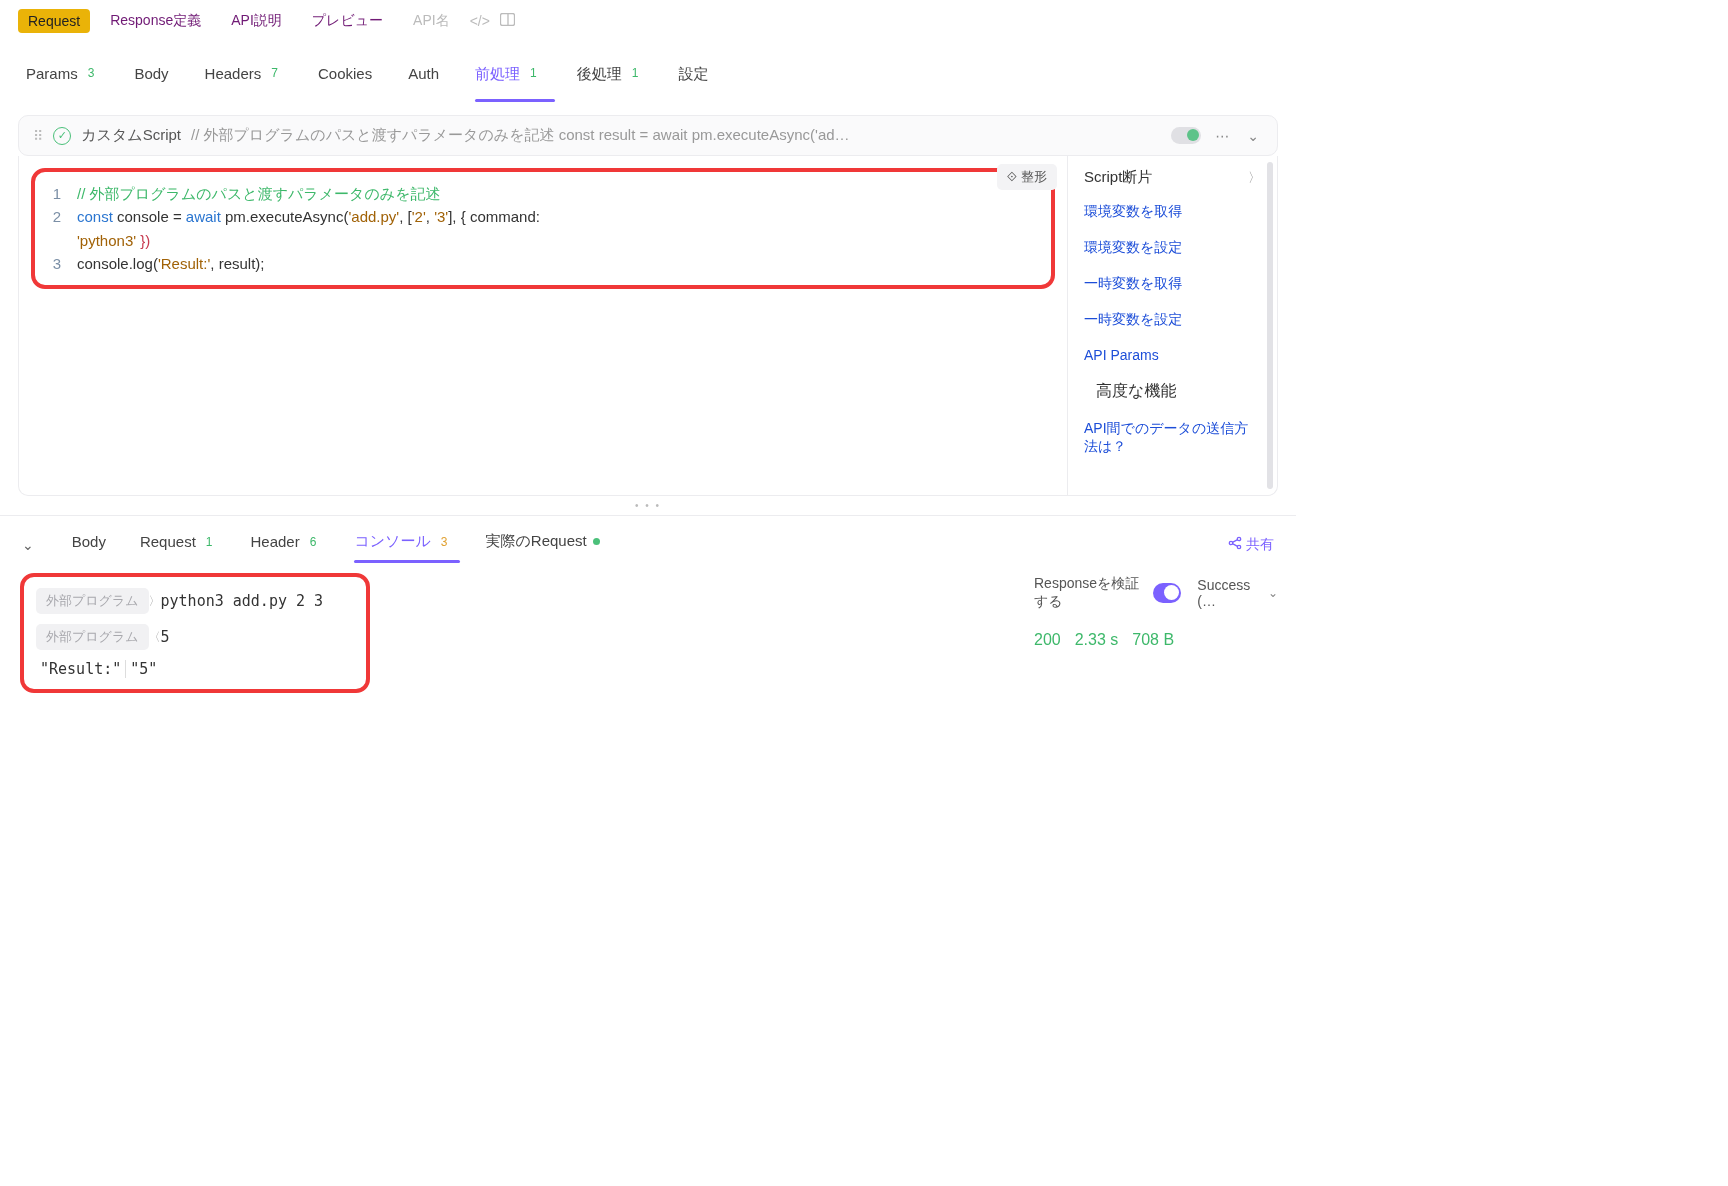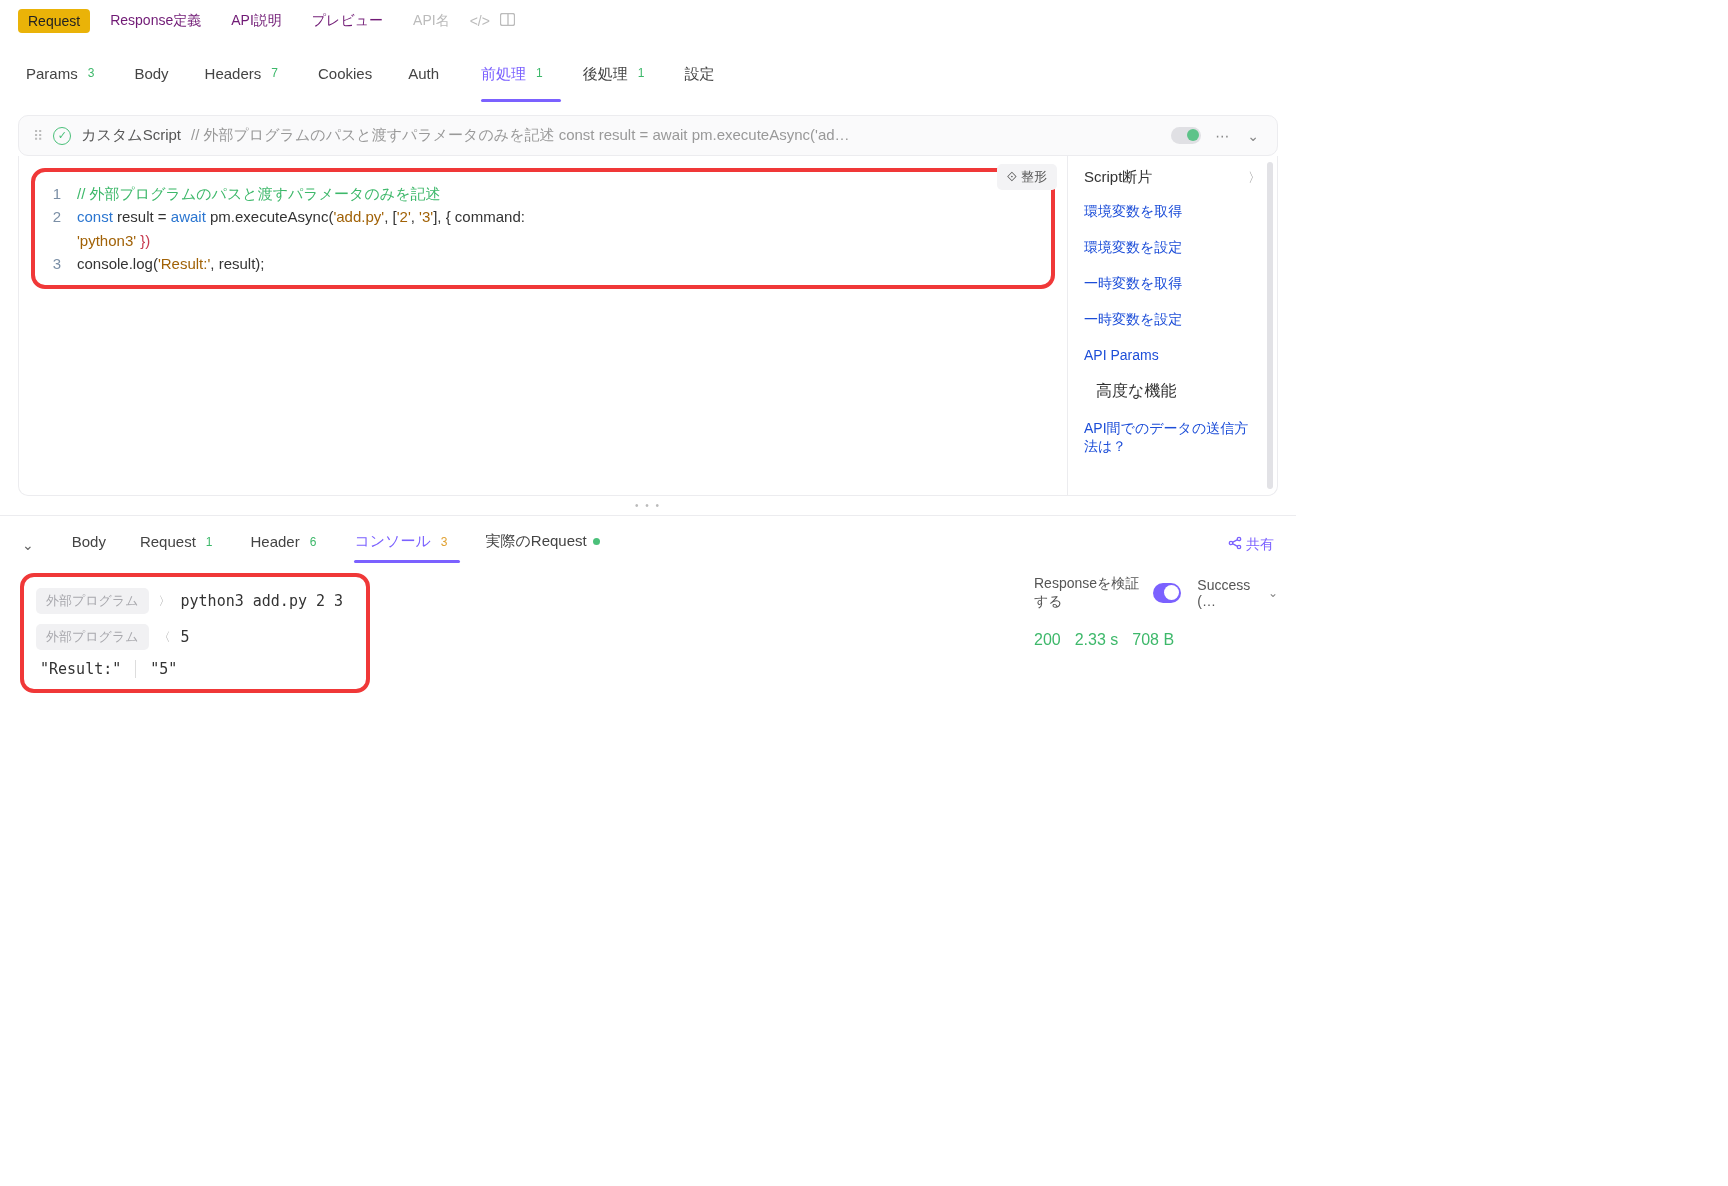--- a/index.html
+++ b/index.html
@@ -8,21 +8,21 @@
 
 .top-tabs { display:flex; gap:10px; padding:8px 18px 6px; align-items:center; border-bottom:1px solid transparent; }
 .pill { padding:4px 10px; border-radius:4px; font-size:14px; color:#701a75; cursor:pointer; }
 .pill.active { background:#eab308; font-weight:400; color:#222; }
 .pill.disabled { color:#bbb; cursor:default; }
 .top-tabs .icon { color:#bbb; font-size:14px; }
 
 
 .subtabs { display:flex; gap:36px; padding:16px 26px 0; border-bottom:1px solid transparent; font-size:15px; position:relative; }
 .subtab { display:flex; gap:6px; padding:8px 0 18px; color:#444; cursor:pointer; }
-.subtab.active { color:#7B61FF;margin-left:6px; }
+.subtab.active { color:#7B61FF; }
 .subtab.active::after { content:""; position:absolute; bottom:0; width:80px; height:3px; background:#7B61FF; border-radius:2px; }
 .badge { font-size:12px; padding:1px 4px; border-radius:3px; font-weight:500; }
 .badge.green { color:#3db86a; }
 .badge.orange { color:#e0a030; }
 
 
 .card { margin:12px 18px 0; border:1px solid #ececef; border-radius:10px; background:#fafafb; padding:10px 14px; position:relative; display:flex; align-items:center; gap:10px; color:#555; font-size:15px; }
 .card .drag { color:#bbb; font-size:14px; }
 .card .check { width:18px; height:18px; border-radius:50%; border:1.5px solid #4bc07a; color:#4bc07a; display:flex; align-items:center; justify-content:center; font-size:11px; }
 .card .comment { color:#999; font-size:15px; white-space:nowrap; overflow:hidden; text-overflow:ellipsis; flex:1; }
@@ -61,21 +61,21 @@
 .bchevron { color:#666; font-size:14px; cursor:pointer; margin-right:4px; }
 .btab { display:flex; align-items:center; gap:6px; padding:6px 0 12px; font-size:15px; color:#444; cursor:pointer; }
 .btab.active { color:#7B61FF; }
 .btab.active::after { content:""; position:absolute; bottom:0; width:106px; height:3px; background:#7B61FF; border-radius:2px; }
 .btab .dot { width:7px; height:7px; border-radius:50%; background:#4bc07a; }
 .share { color:#7B61FF; font-size:14px; display:flex; align-items:center; gap:4px; cursor:pointer; margin-left:auto; }
 
 .lower { display:flex; }
 .console-box { flex:1; }
 .console-red { border:4px solid #f03838; border-radius:14px; margin:10px 14px 10px 20px; padding:6px 0; max-width:350px; }
-.crow { display:flex; align-items:center; gap:10px; padding:5px 12px; font-size:15px; color:#333; }
+.crow { display:flex; align-items:center; gap:0; padding:5px 12px; font-size:15px; color:#333; }
 .tag { background:#f1f1f3; color:#a8a8ad; font-size:13px; padding:4px 10px; border-radius:5px; }
 .crow .arrow { color:#aaa; font-size:12px; }
 .crow.result .kv { background:transparent; padding:0 4px; }
 .vdiv { width:1px; height:18px; background:#ddd; }
 .mono { font-family:"SF Mono", Consolas, monospace; }
 
 .status-side { width:280px; padding:12px 18px; font-size:14px; color:#555; }
 .status-side .row1 { display:flex; align-items:center; gap:8px; margin-bottom:20px; }
 .switch { width:34px; height:20px; background:#7B61FF; border-radius:10px; position:relative; }
 .switch::after { content:""; width:15px; height:15px; background:#fff; border-radius:50%; position:absolute; right:2px; top:2px; }
@@ -139,21 +139,21 @@
         <span>⟐</span>
         <span>整形</span>
       </div>
     <div class="code-area">
       <div class="code-line">
           <span class="lineno">1</span>
           <span class="code"><span class="cm-comment">// 外部プログラムのパスと渡すパラメータのみを記述</span></span>
         </div>
       <div class="code-line">
           <span class="lineno">2</span>
-          <span class="code"><span class="cm-kw">const</span><span> result = </span><span class="cm-await">await</span><span> pm.executeAsync(</span><span class="cm-str">'add.py'</span><span>, [</span><span class="cm-str">'2'</span><span>, </span><span class="cm-str">'3'</span><span>], { command:</span></span>
+          <span class="code"><span class="cm-kw">const</span><span> console = </span><span class="cm-await">await</span><span> pm.executeAsync(</span><span class="cm-str">'add.py'</span><span>, [</span><span class="cm-str">'2'</span><span>, </span><span class="cm-str">'3'</span><span>], { command:</span></span>
         </div>
       <div class="code-line">
           <span class="lineno"></span>
           <span class="code"><span class="cm-str">'python3'</span><span class="cm-brace"> })</span></span>
         </div>
       <div class="code-line">
           <span class="lineno">3</span>
           <span class="code"><span>console.log(</span><span class="cm-str">'Result:'</span><span>, result);</span></span>
         </div>
     </div>

